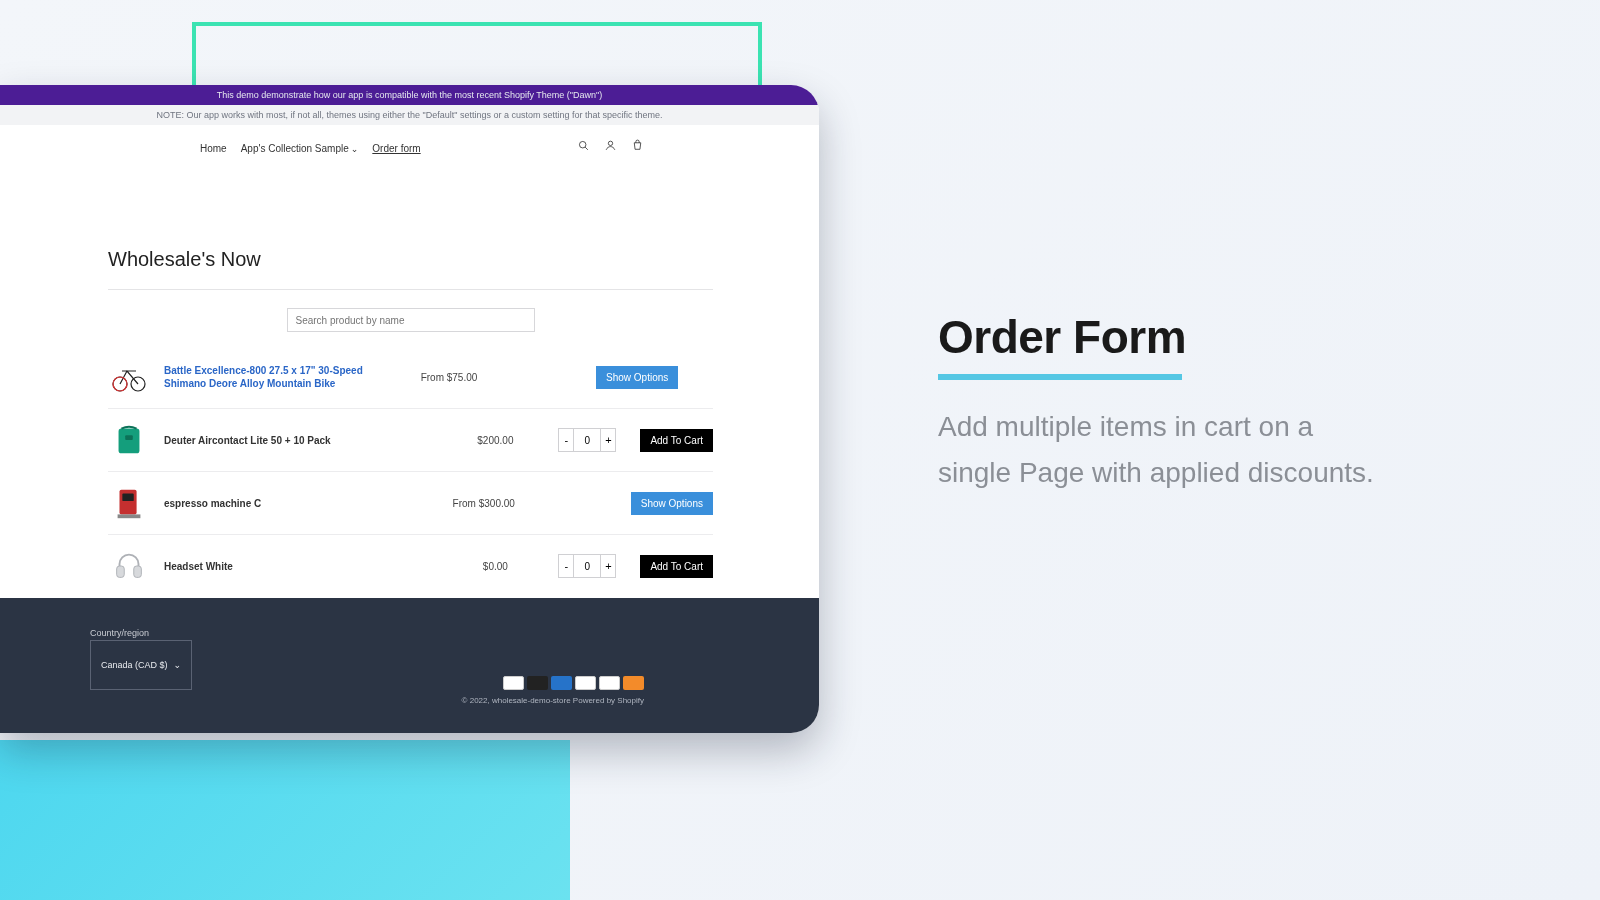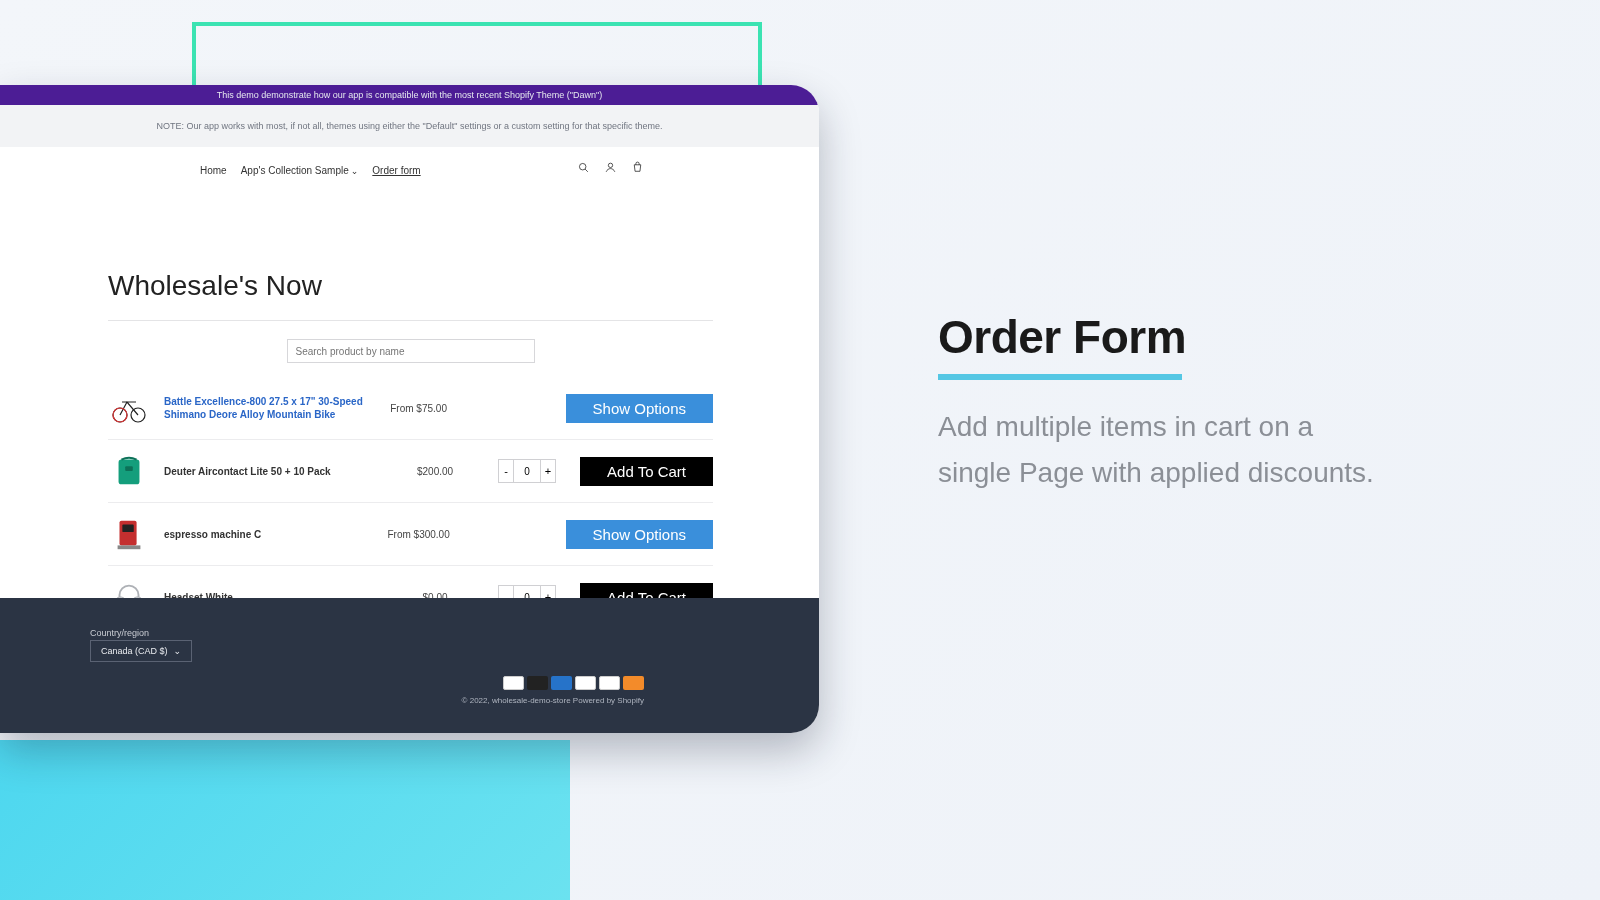--- a/index.html
+++ b/index.html
@@ -30,34 +30,34 @@
     overflow: hidden; z-index: 5;
   }
   .banner-dark {
     background: #4c1d95; color: #e5e8ee;
     font-size: 9px; text-align: center;
     padding: 5px 0;
   }
   .banner-light {
     background: #f2f3f5; color: #707580;
     font-size: 9px; text-align: center;
-    padding: 16px 0;
+    padding: 5px 0;
   }
   .store-nav {
     display: flex; align-items: flex-end;
     padding: 14px 0 14px 200px;
     font-size: 10px; color: #333;
   }
   .store-nav .link { margin-right: 14px; cursor: pointer; }
   .store-nav .link.active { text-decoration: underline; }
   .store-nav .icons { margin-left: auto; margin-right: 175px; display: flex; gap: 14px; }
   .store-nav svg { width: 13px; height: 13px; stroke: #111; fill: none; stroke-width: 1.3; }
   .dd { display: inline-block; font-size: 9px; margin-left: 2px; }
   .content { padding: 80px 106px 30px 108px; }
-  .page-title { font-size: 28px; font-weight: 400; color: #222; margin-bottom: 18px; }
+  .page-title { font-size: 20px; font-weight: 400; color: #222; margin-bottom: 18px; }
   .divider { border-top: 1px solid #e4e4e6; margin-bottom: 18px; }
   .search-wrap { display: flex; justify-content: center; margin-bottom: 14px; }
   .search-box {
     width: 248px; height: 24px;
     border: 1px solid #d7d7da; font-size: 10px;
     padding: 0 8px; color: #777;
   }
   .prod-row {
     display: flex; align-items: center;
     border-bottom: 1px solid #ececee;
@@ -75,36 +75,36 @@
   .stepper button {
     width: 16px; height: 24px; border: 1px solid #d0d0d3;
     background: #fff; font-size: 11px; line-height: 1; cursor: pointer;
   }
   .stepper input {
     width: 26px; height: 24px; border: 1px solid #d0d0d3;
     border-left: none; border-right: none;
     text-align: center; font-size: 10px;
   }
   .btn {
-    font-size: 15px; padding: 6px 27px;
+    font-size: 10px; padding: 6px 10px;
     border: none; color: #fff; cursor: pointer;
     margin-left: 10px; min-width: 62px;
   }
   .btn-blue { background: #3a8fdb; }
   .btn-black { background: #000; }
   .spacer68 { width: 68px; }
   .store-footer {
     position: absolute; left: 0; right: 0; bottom: 0;
     background: #2b3444; height: 135px;
     padding: 30px 90px 0 90px; color: #dcdfe6;
   }
   .cr-label { font-size: 9px; color: #c9ccd3; margin-bottom: 2px; }
   .cr-select {
     display: inline-flex; align-items: center; gap: 6px;
-    border: 1px solid #5a6273; padding: 5px 10px;
+    border: 1px solid #5a6273; padding: 19px 10px;
     font-size: 9px; color: #e9ebef; cursor: pointer;
   }
   .pay-badges { position: absolute; right: 175px; top: 78px; display: flex; gap: 3px; }
   .pay-badges span {
     width: 21px; height: 14px; border-radius: 2px;
     display: inline-block;
   }
   .pb-visa   { background: #fff; border: 1px solid #ccc; }
   .pb-mc     { background: #222; }
   .pb-amex   { background: #2673c9; }

